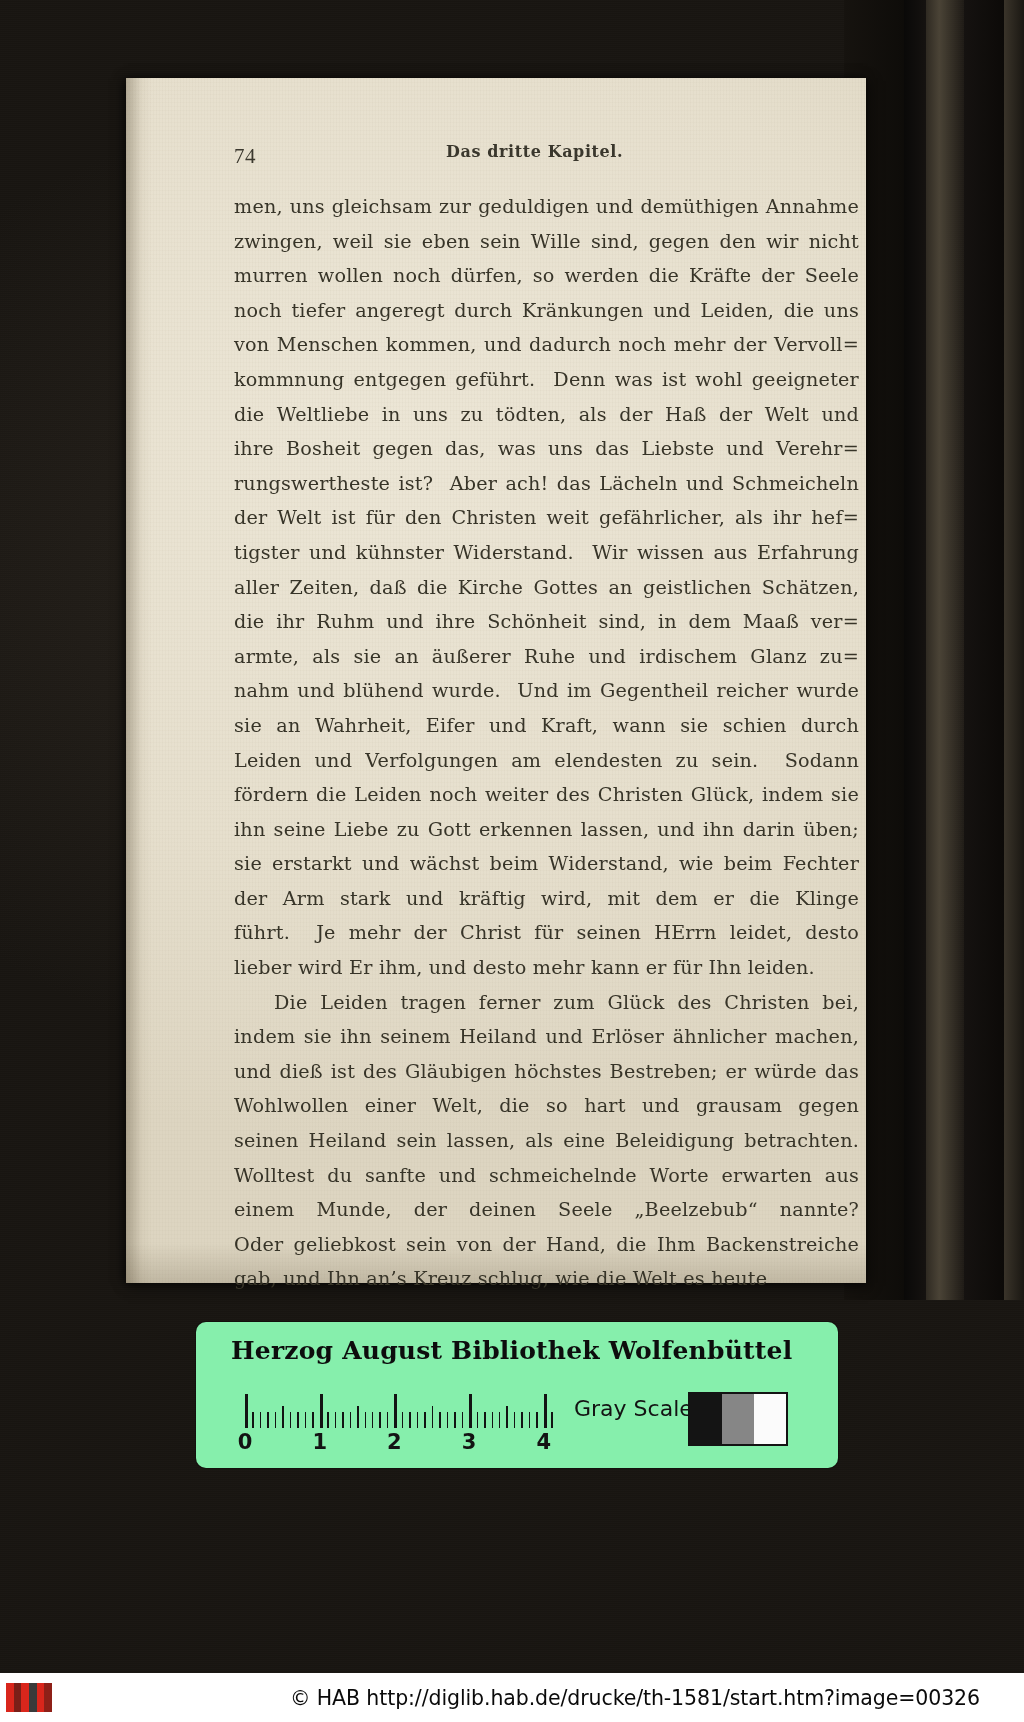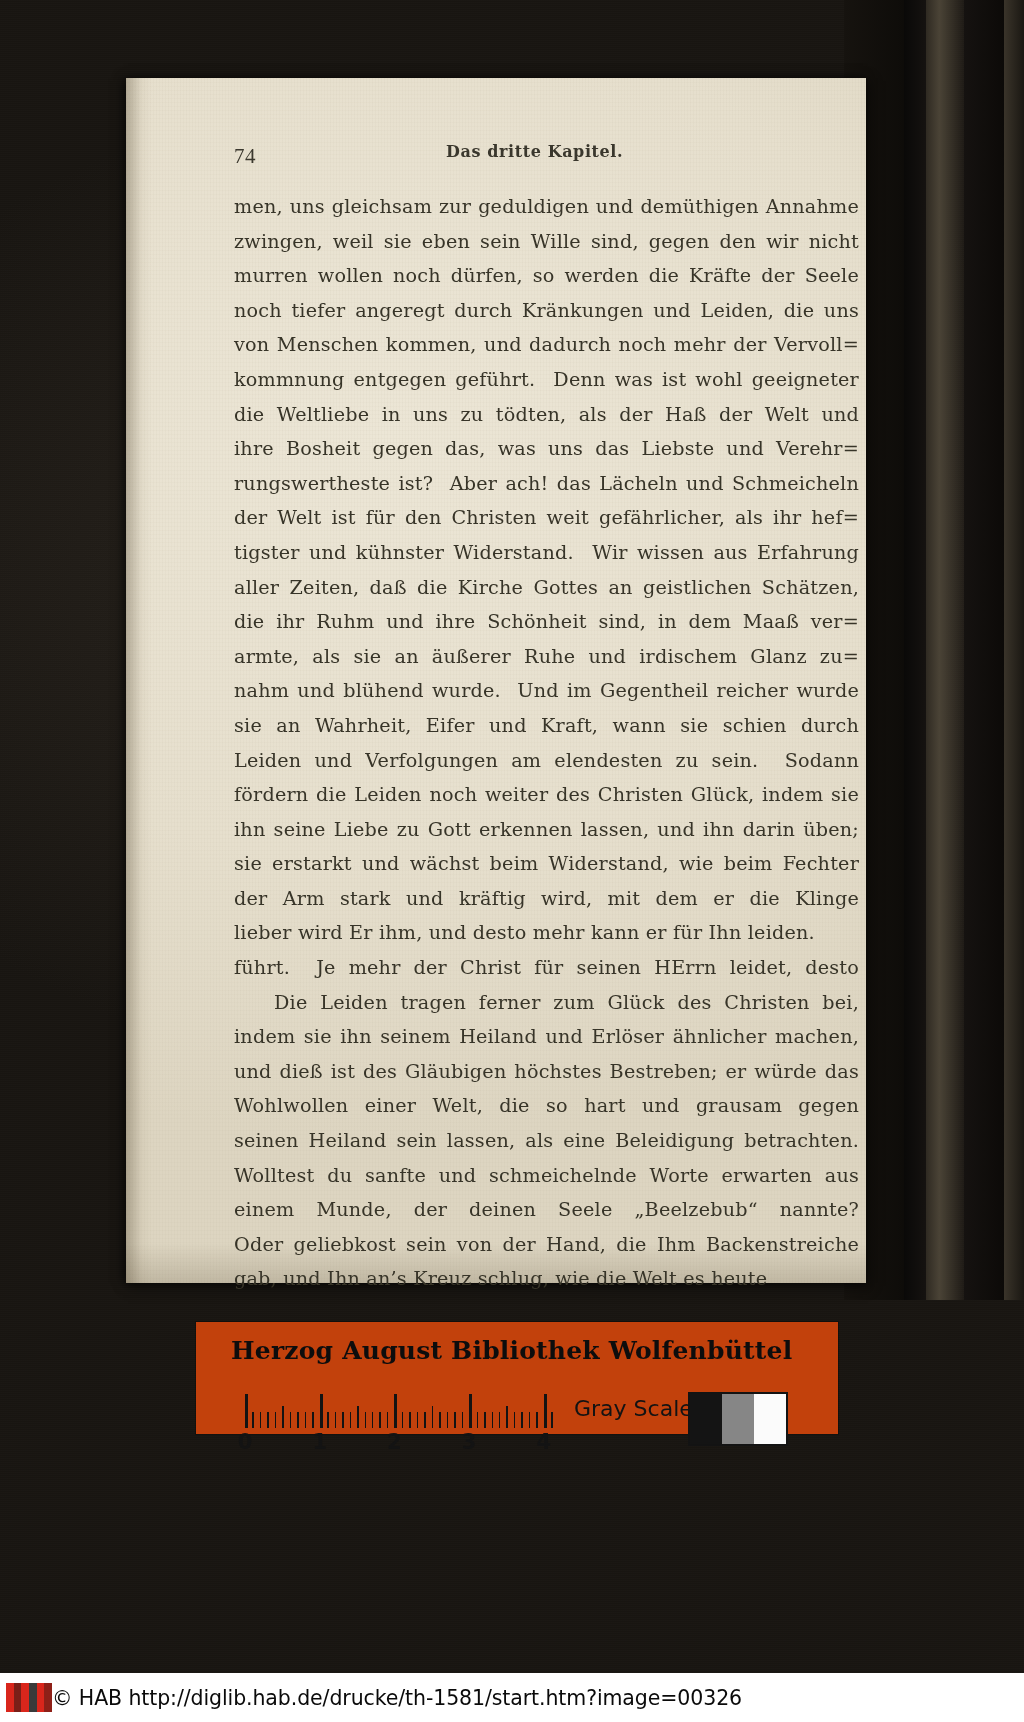--- a/index.html
+++ b/index.html
@@ -151,23 +151,24 @@
   .line {
     font-stretch: normal;
   }
 
   
   #scale-card {
     position: absolute;
     left: 196px;
     top: 1322px;
     width: 642px;
-    height: 112px;
-    background: #c2410c;
+    height: 146px;
+    background: #86efac;
     box-shadow: 0 0 0 1px rgba(0,0,0,0.25);
+    border-radius: 10px;
   }
   #scale-title {
     position: absolute;
     left: 35px;
     top: 14px;
     width: 560px;
     text-align: center;
     font-family: "DejaVu Serif", serif;
     font-weight: 700;
     font-size: 25px;
@@ -239,21 +240,21 @@
     margin-left: 6px;
     display: flex;
     flex: 0 0 auto;
   }
   #color-strip span {
     flex: 1;
     height: 100%;
   }
   #footer-text {
     flex: 1;
-    text-align: left;
+    text-align: right;
     font-family: "DejaVu Sans", sans-serif;
     font-size: 20.5px;
     color: #0a0a0a;
     white-space: nowrap;
     letter-spacing: -0.1px;
     padding-right: 44px;
   }
 </style>
 </head>
 <body>
@@ -294,22 +295,22 @@
         <span class="line">aller Zeiten, daß die Kirche Gottes an geistlichen Schätzen,</span>
         <span class="line">die ihr Ruhm und ihre Schönheit sind, in dem Maaß ver=</span>
         <span class="line">armte, als sie an äußerer Ruhe und irdischem Glanz zu=</span>
         <span class="line">nahm und blühend wurde.  Und im Gegentheil reicher wurde</span>
         <span class="line">sie an Wahrheit, Eifer und Kraft, wann sie schien durch</span>
         <span class="line">Leiden und Verfolgungen am elendesten zu sein.  Sodann</span>
         <span class="line">fördern die Leiden noch weiter des Christen Glück, indem sie</span>
         <span class="line">ihn seine Liebe zu Gott erkennen lassen, und ihn darin üben;</span>
         <span class="line">sie erstarkt und wächst beim Widerstand, wie beim Fechter</span>
         <span class="line">der Arm stark und kräftig wird, mit dem er die Klinge</span>
+        <span class="line">führt.  Je mehr der Christ für seinen HErrn leidet, desto</span>
         <span class="line last">lieber wird Er ihm, und desto mehr kann er für Ihn leiden.</span>
-        <span class="line">führt.  Je mehr der Christ für seinen HErrn leidet, desto</span>
       </p>
     <p class="para" id="para-2">
         <span class="line"><span class="indent"></span>Die Leiden tragen ferner zum Glück des Christen bei,</span>
         <span class="line">indem sie ihn seinem Heiland und Erlöser ähnlicher machen,</span>
         <span class="line">und dieß ist des Gläubigen höchstes Bestreben; er würde das</span>
         <span class="line">Wohlwollen einer Welt, die so hart und grausam gegen</span>
         <span class="line">seinen Heiland sein lassen, als eine Beleidigung betrachten.</span>
         <span class="line">Wolltest du sanfte und schmeichelnde Worte erwarten aus</span>
         <span class="line">einem Munde, der deinen Seele „Beelzebub“ nannte?</span>
         <span class="line">Oder geliebkost sein von der Hand, die Ihm Backenstreiche</span>

